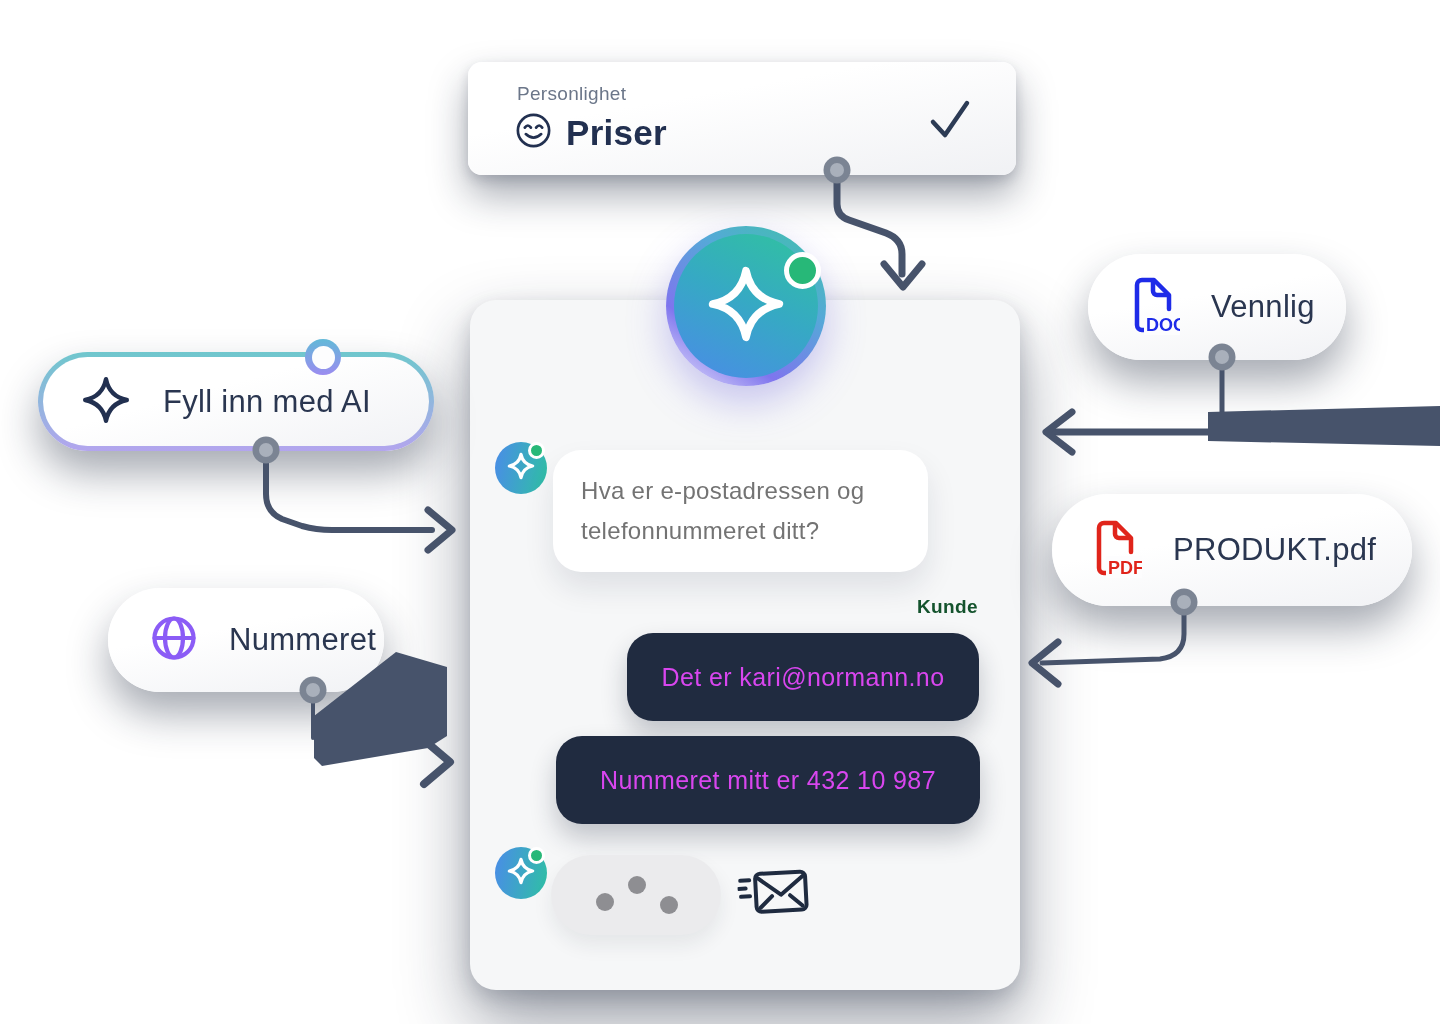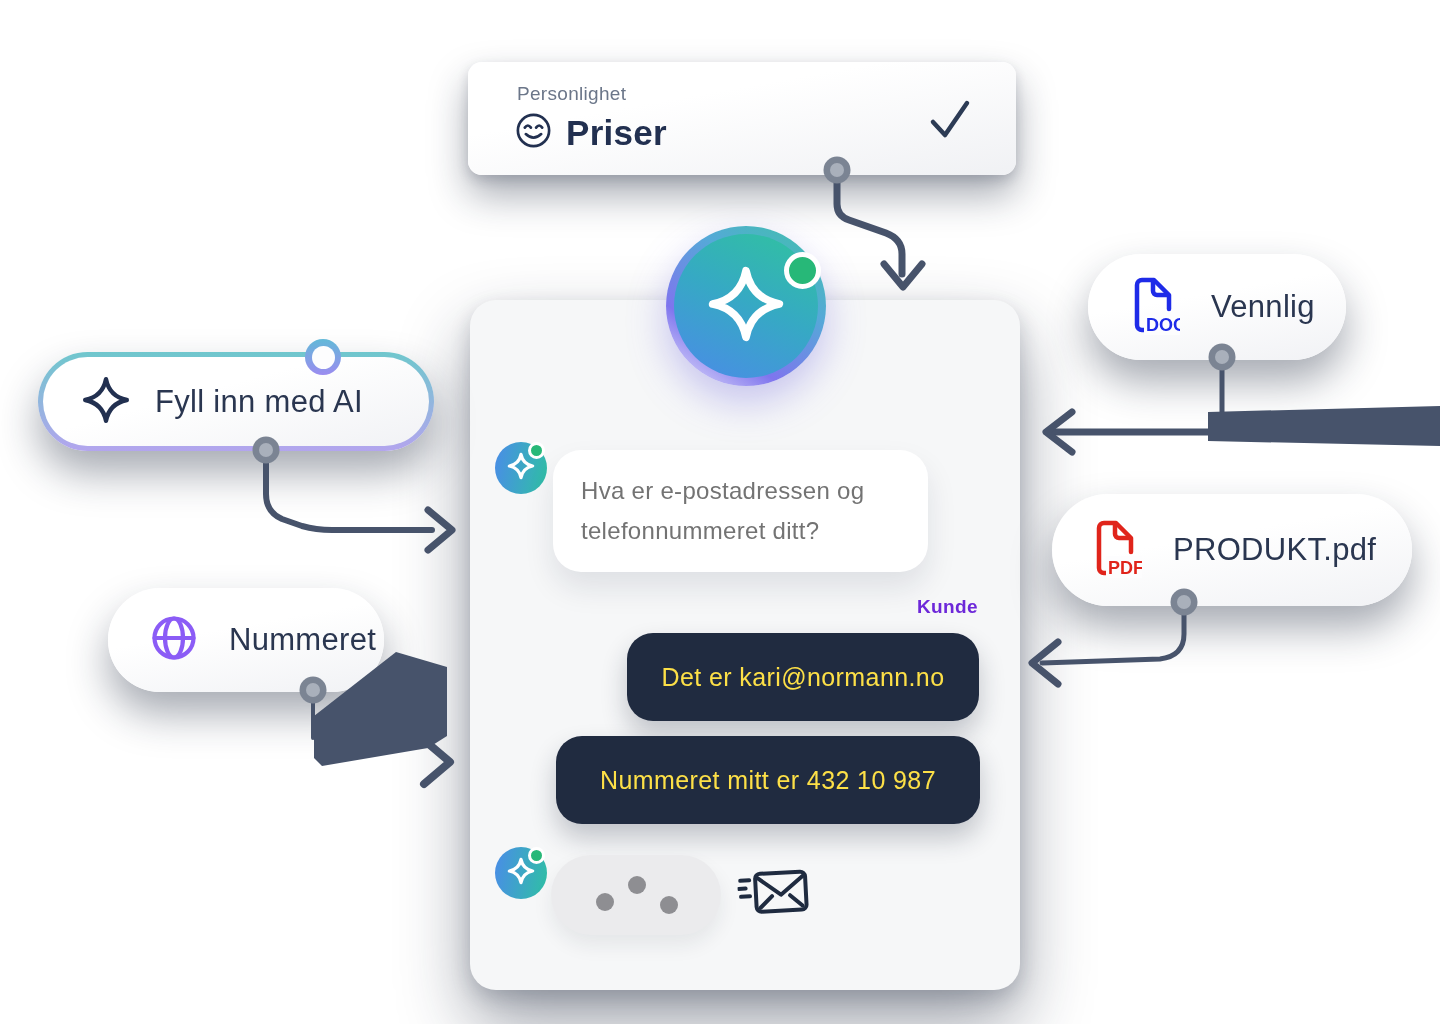--- a/index.html
+++ b/index.html
@@ -59,24 +59,24 @@
     background:#27B878;border:3px solid #ffffff;
   }
   
   #bot-bubble{
     position:absolute;left:83px;top:150px;width:375px;height:122px;box-sizing:border-box;
     background:#ffffff;border-radius:28px;padding:21px 28px;
     font-size:24px;line-height:40px;color:#737373;letter-spacing:.3px;
     box-shadow:0 16px 30px rgba(24,34,56,.10);
   }
   #customer-label{
-    position:absolute;right:42px;top:296px;font-size:19px;font-weight:bold;color:#6d28d9;letter-spacing:.4px;
+    position:absolute;right:42px;top:296px;font-size:19px;font-weight:bold;color:#14532d;letter-spacing:.4px;
   }
   .user-bubble{
-    position:absolute;box-sizing:border-box;background:#202B40;color:#fde047;
+    position:absolute;box-sizing:border-box;background:#202B40;color:#d946ef;
     border-radius:26px;display:flex;align-items:center;justify-content:center;
     font-size:25px;letter-spacing:.4px;
     box-shadow:0 14px 26px rgba(24,34,56,.24);
   }
   #user-bubble-1{left:157px;top:333px;width:352px;height:88px;}
   #user-bubble-2{left:86px;top:436px;width:424px;height:88px;text-align:center;}
   
   #typing-pill{
     position:absolute;left:81px;top:555px;width:170px;height:80px;border-radius:40px;
     background:#ebebed;box-shadow:0 10px 20px rgba(24,34,56,.08);
@@ -86,21 +86,21 @@
   #typing-pill .d2{left:77px;top:21px;}
   #typing-pill .d3{left:109px;top:41px;}
   #send-icon{position:absolute;left:268px;top:566px;transform:rotate(-3deg);}
   
   #pill-fyll{
     position:absolute;left:38px;top:352px;width:396px;height:99px;z-index:5;
     border-radius:999px;border:5px solid transparent;box-sizing:border-box;
     background:linear-gradient(165deg,#ffffff 40%,#f1f2f5 100%) padding-box,
                linear-gradient(180deg,#6FC7CD 0%,#B3A5EE 100%) border-box;
     box-shadow:0 22px 40px rgba(24,34,56,.38);
-    display:flex;align-items:center;gap:24px;padding-left:38px;
+    display:flex;align-items:center;gap:32px;padding-left:38px;
   }
   #pill-fyll .node{
     position:absolute;left:262px;top:-18px;width:36px;height:36px;border-radius:50%;
     background:linear-gradient(180deg,#62B9D8 0%,#9B8CF0 100%);
     display:flex;align-items:center;justify-content:center;
   }
   #pill-fyll .node .nc{width:23px;height:23px;border-radius:50%;background:#fdfdfe;}
   #pill-nettside{
     position:absolute;left:108px;top:588px;width:276px;height:104px;z-index:5;
     background:linear-gradient(170deg,#ffffff 40%,#f1f2f5 100%);

